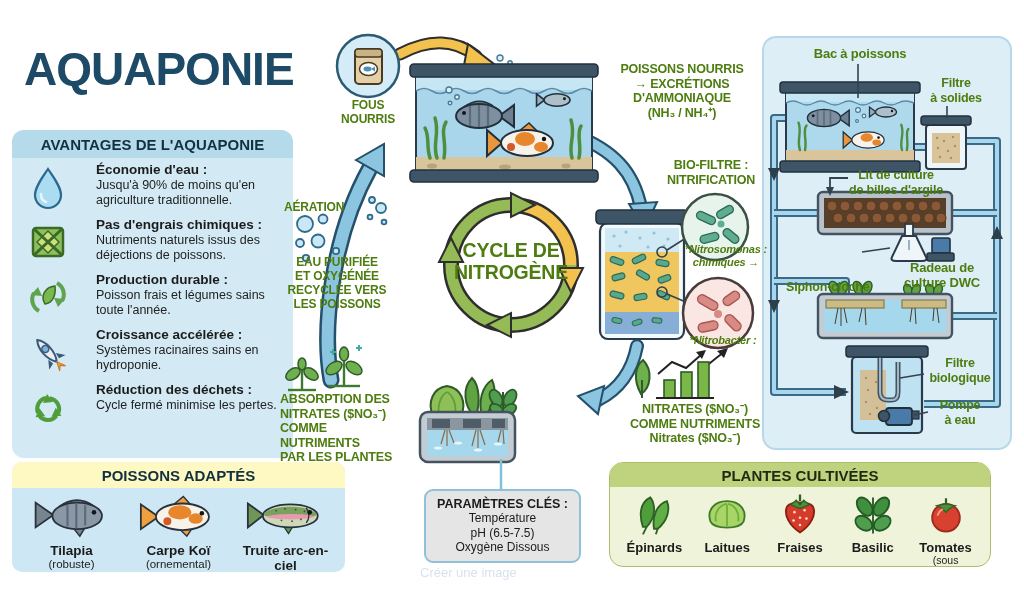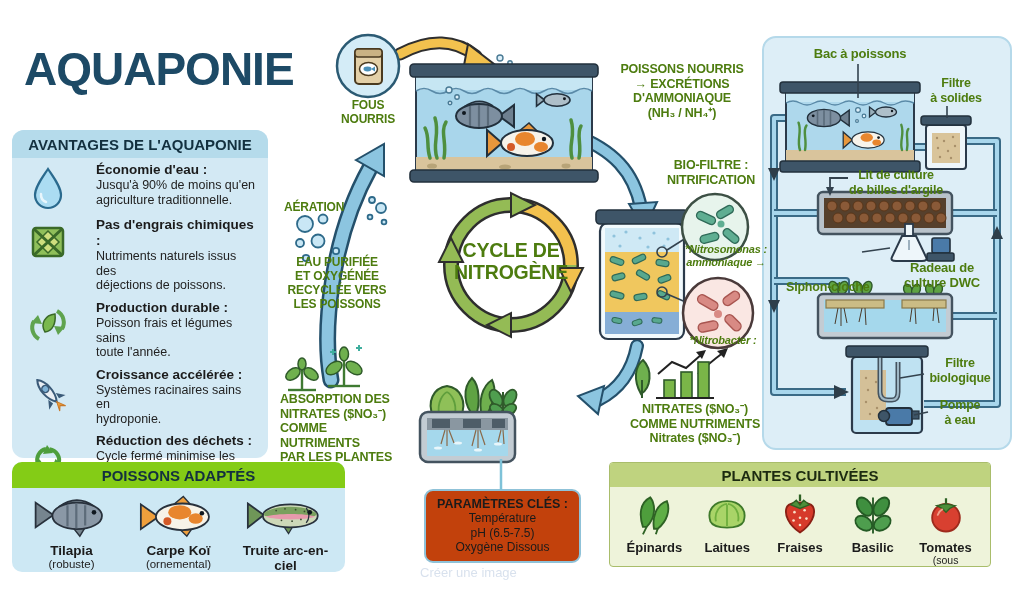--- a/index.html
+++ b/index.html
@@ -4,46 +4,46 @@
 <style>
   html,body{margin:0;padding:0;background:#ffffff;}
   #canvas{position:relative;width:1024px;height:589px;overflow:hidden;background:#ffffff;
           font-family:"Liberation Sans",sans-serif;color:#1b1b1b;}
   .abs{position:absolute;}
   .lbl{position:absolute;font-weight:bold;color:#4d7c0f;white-space:pre-line;line-height:1.16;
        letter-spacing:-0.2px;z-index:30;}
   .ctr{text-align:center;}
   .it{font-style:italic;}
   
-  #adv-panel{left:12px;top:130px;width:256px;height:328px;background:#d3e9f4;border-radius:12px;z-index:5;}
+  #adv-panel{left:12px;top:130px;width:281px;height:328px;background:#d3e9f4;border-radius:12px;z-index:5;}
   #adv-header{background:#b5dbeb;border-radius:12px 12px 0 0;padding:6px 0 5px;text-align:center;
               font-weight:bold;font-size:15px;color:#13303f;}
   .adv-row{display:flex;align-items:flex-start;padding:4px 10px 3px 12px;}
   .adv-ic{flex:0 0 48px;display:flex;justify-content:center;padding-top:2px;}
   .adv-tx{flex:1;padding-left:4px;margin-left:20px;}
   .adv-title{font-weight:bold;font-size:13.5px;line-height:1.2;}
   .adv-desc{font-size:12.5px;line-height:1.16;white-space:pre-line;color:#222;}
   
   #sys-panel{left:762px;top:36px;width:250px;height:414px;background:#ddeef7;
              border:2px solid #b5d9ea;border-radius:14px;z-index:1;box-sizing:border-box;}
   
   #fish-panel{left:12px;top:462px;width:333px;height:110px;background:#cde8f4;border-radius:10px;z-index:5;overflow:hidden;}
-  #fish-header{background:#84cc16;padding:5px 0 4px;text-align:center;font-weight:bold;font-size:15px;color:#13303f;}
+  #fish-header{background:#fef9c3;padding:5px 0 4px;text-align:center;font-weight:bold;font-size:15px;color:#13303f;}
   #fish-row{display:flex;justify-content:space-around;padding:4px 6px 0;}
   .fish-col{text-align:center;width:33%;}
   .fish-name{font-weight:bold;font-size:13.5px;margin-top:1px;}
   .fish-note{font-size:11.5px;color:#222;}
   #plants-panel{left:609px;top:462px;width:382px;height:105px;background:#eef3da;
-                border:1.5px solid #a9bd6b;border-radius:4px;z-index:5;overflow:hidden;box-sizing:border-box;}
+                border:1.5px solid #a9bd6b;border-radius:14px;z-index:5;overflow:hidden;box-sizing:border-box;}
   #plants-header{background:#bfd37f;padding:4px 0 3px;text-align:center;font-weight:bold;font-size:15px;color:#1c2a10;}
   #plants-row{display:flex;justify-content:space-around;padding:3px 8px 0;}
   .plant-col{text-align:center;width:20%;}
   .plant-name{font-weight:bold;font-size:13px;margin-top:-2px;}
   .plant-note{font-size:10.5px;color:#222;line-height:1;}
-  #params-box{left:424px;top:489px;width:157px;height:74px;background:#c2410c;border:2px solid #8fc2d8;
+  #params-box{left:424px;top:489px;width:157px;height:74px;background:#e5e5e5;border:2px solid #8fc2d8;
               border-radius:9px;z-index:5;text-align:center;padding-top:6px;box-sizing:border-box;}
   #params-title{font-weight:bold;font-size:12.5px;}
   #params-lines{font-size:12px;white-space:pre-line;line-height:1.22;}
   #page-title{left:24px;top:42px;font-size:46px;font-weight:bold;letter-spacing:-1px;color:#1d4a66;z-index:30;position:absolute;}
   #diagram{position:absolute;left:0;top:0;z-index:10;pointer-events:none;}
   #watermark{left:420px;top:565px;font-size:13px;color:#a9bdd8;opacity:.45;z-index:2;position:absolute;}
 </style>
 </head>
 <body>
 
@@ -564,21 +564,21 @@
 RECYCLÉE VERS
 LES POISSONS</div>
   <div class="lbl" style="left:280px;top:392px;width:128px;font-size:12.5px;">ABSORPTION DES
 NITRATES ($NO₃⁻)
 COMME NUTRIMENTS
 PAR LES PLANTES</div>
   <div class="lbl ctr" style="left:620px;top:402px;width:150px;font-size:12.5px;">NITRATES ($NO₃⁻)
 COMME NUTRIMENTS
 Nitrates ($NO₃⁻)</div>
   <div class="lbl ctr it" style="left:674px;top:243px;width:104px;font-size:11px;">*Nitrosomonas :
-ammoniaque →</div>
+chimiques →</div>
   <div class="lbl ctr it" style="left:678px;top:334px;width:90px;font-size:11px;">*Nitrobacter :</div>
 
   <div class="lbl ctr" style="left:800px;top:46px;width:120px;font-size:13px;">Bac à poissons</div>
   <div class="lbl ctr" style="left:918px;top:76px;width:76px;font-size:12.5px;">Filtre
 à solides</div>
   <div class="lbl ctr" style="left:834px;top:168px;width:124px;font-size:12.5px;">Lit de culture
 de billes d'argile</div>
   <div class="lbl" style="left:786px;top:244px;width:92px;font-size:12.5px;margin-top:36px;">Siphon-cloche</div>
   <div class="lbl ctr" style="left:888px;top:260px;width:108px;font-size:13px;">Radeau de
 culture DWC</div>

